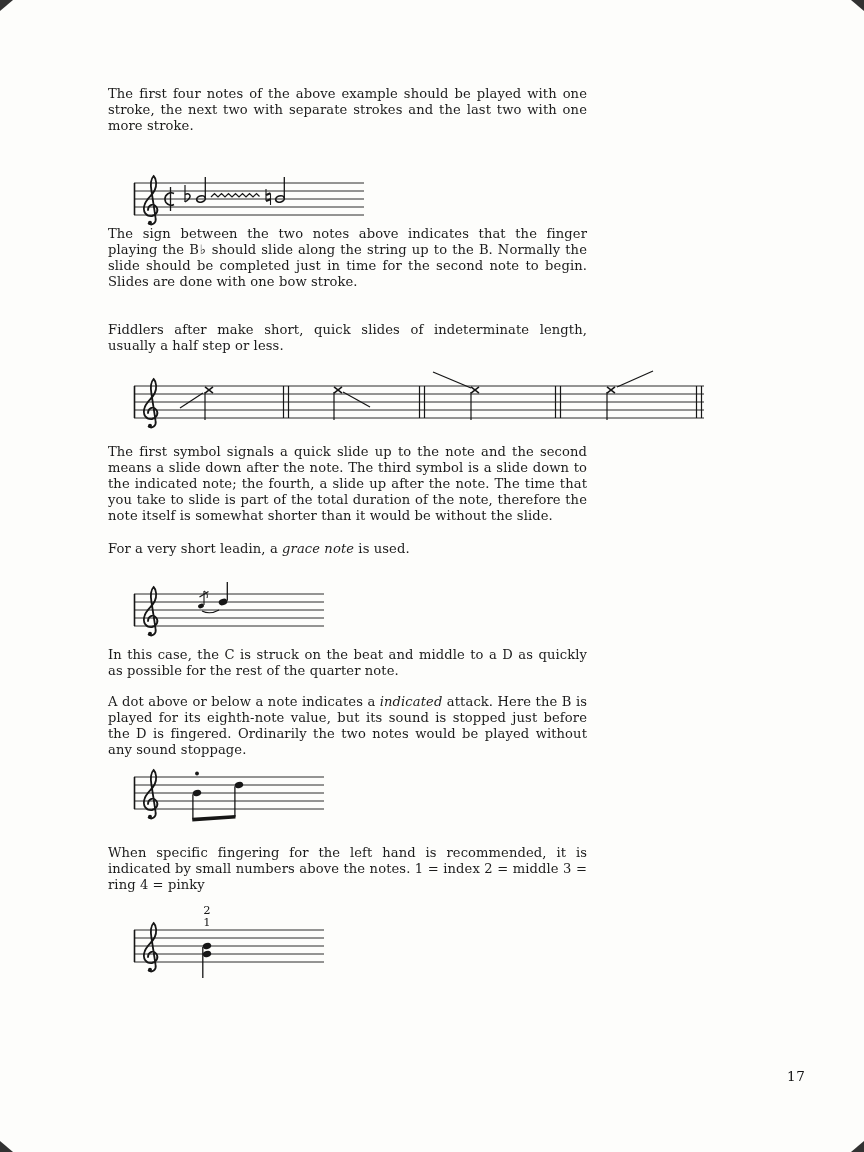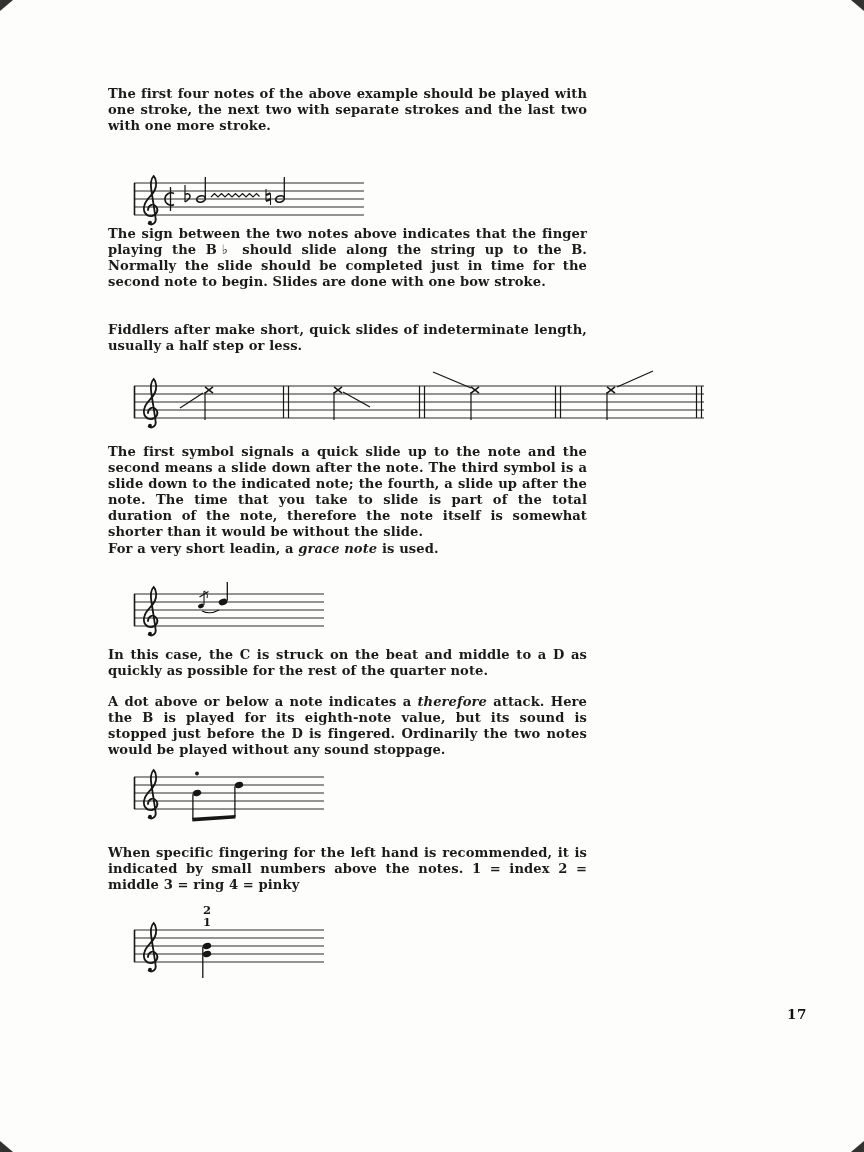--- a/index.html
+++ b/index.html
@@ -4,31 +4,31 @@
 <style>
   * { margin:0; padding:0; box-sizing:border-box; }
   html,body { width:864px; height:1152px; }
   body {
     background:#ffffff;
     font-family:"DejaVu Serif","DejaVu Sans",serif;
     color:#1b1b1b;
   }
   .page {
     position:relative; width:864px; height:1152px;
-    background:#fdfdfb; overflow:hidden;font-weight:bold;
+    background:#fdfdfb; overflow:hidden;
   }
   .para {
     position:absolute; left:108px; width:479px;
     font-size:13.1px; line-height:16px;
     text-align:justify; letter-spacing:0.1px;
   }
   .it { font-style:italic; }
   .staff { position:absolute; }
   .pagenum {
-    position:absolute; top:1006px; left:787px;
+    position:absolute; top:1068px; left:787px;
     font-size:13.5px; letter-spacing:0.6px; color:#111;
   }
   .corner { position:absolute; background:#1c1c1c; opacity:0.9; }
   .c-tl { left:0; top:0; width:13px; height:11px; clip-path:polygon(0 0,100% 0,0 100%); }
   .c-tr { right:0; top:0; width:13px; height:11px; clip-path:polygon(0 0,100% 0,100% 100%); }
   .c-bl { left:0; bottom:0; width:13px; height:11px; clip-path:polygon(0 0,0 100%,100% 100%); }
   .c-br { right:0; bottom:0; width:13px; height:11px; clip-path:polygon(100% 0,100% 100%,0 100%); }
   svg text { font-family:"DejaVu Serif",serif; }
 </style>
 </head>
@@ -180,21 +180,21 @@
     <g>
       <ellipse cx="90" cy="22" rx="4.4" ry="3.1" transform="rotate(-18 90 22)" fill="#161616"></ellipse>
       <line x1="94.3" y1="20.8" x2="94.3" y2="2" stroke="#161616" stroke-width="1.3"></line>
     </g>
   </svg>
 
   <p class="para" style="top:647px">
     <span>In this case, the C is struck on the beat and middle to a D as quickly as possible for the rest of the quarter note.</span>
   </p>
 
-  <p class="para" style="top:694px"><span>A dot above or below a note indicates a </span><span class="it">therefore</span><span> attack. Here the B is played for its eighth-note value, but its sound is stopped just before the D is fingered. Ordinarily the two notes would be played without any sound stoppage.</span></p>
+  <p class="para" style="top:694px"><span>A dot above or below a note indicates a </span><span class="it">indicated</span><span> attack. Here the B is played for its eighth-note value, but its sound is stopped just before the D is fingered. Ordinarily the two notes would be played without any sound stoppage.</span></p>
 
   <svg class="staff" style="left:133px; top:763px" width="192" height="66" viewBox="0 0 192 66">
     <g stroke="#2a2a2a" stroke-width="1">
       <line x1="1" y1="14" x2="191" y2="14"></line>
         <line x1="1" y1="22" x2="191" y2="22"></line>
       <line x1="1" y1="30" x2="191" y2="30"></line>
         <line x1="1" y1="38" x2="191" y2="38"></line>
       <line x1="1" y1="46" x2="191" y2="46"></line>
     </g>
     <line x1="1.5" y1="14" x2="1.5" y2="46" stroke="#161616" stroke-width="1.6"></line>

